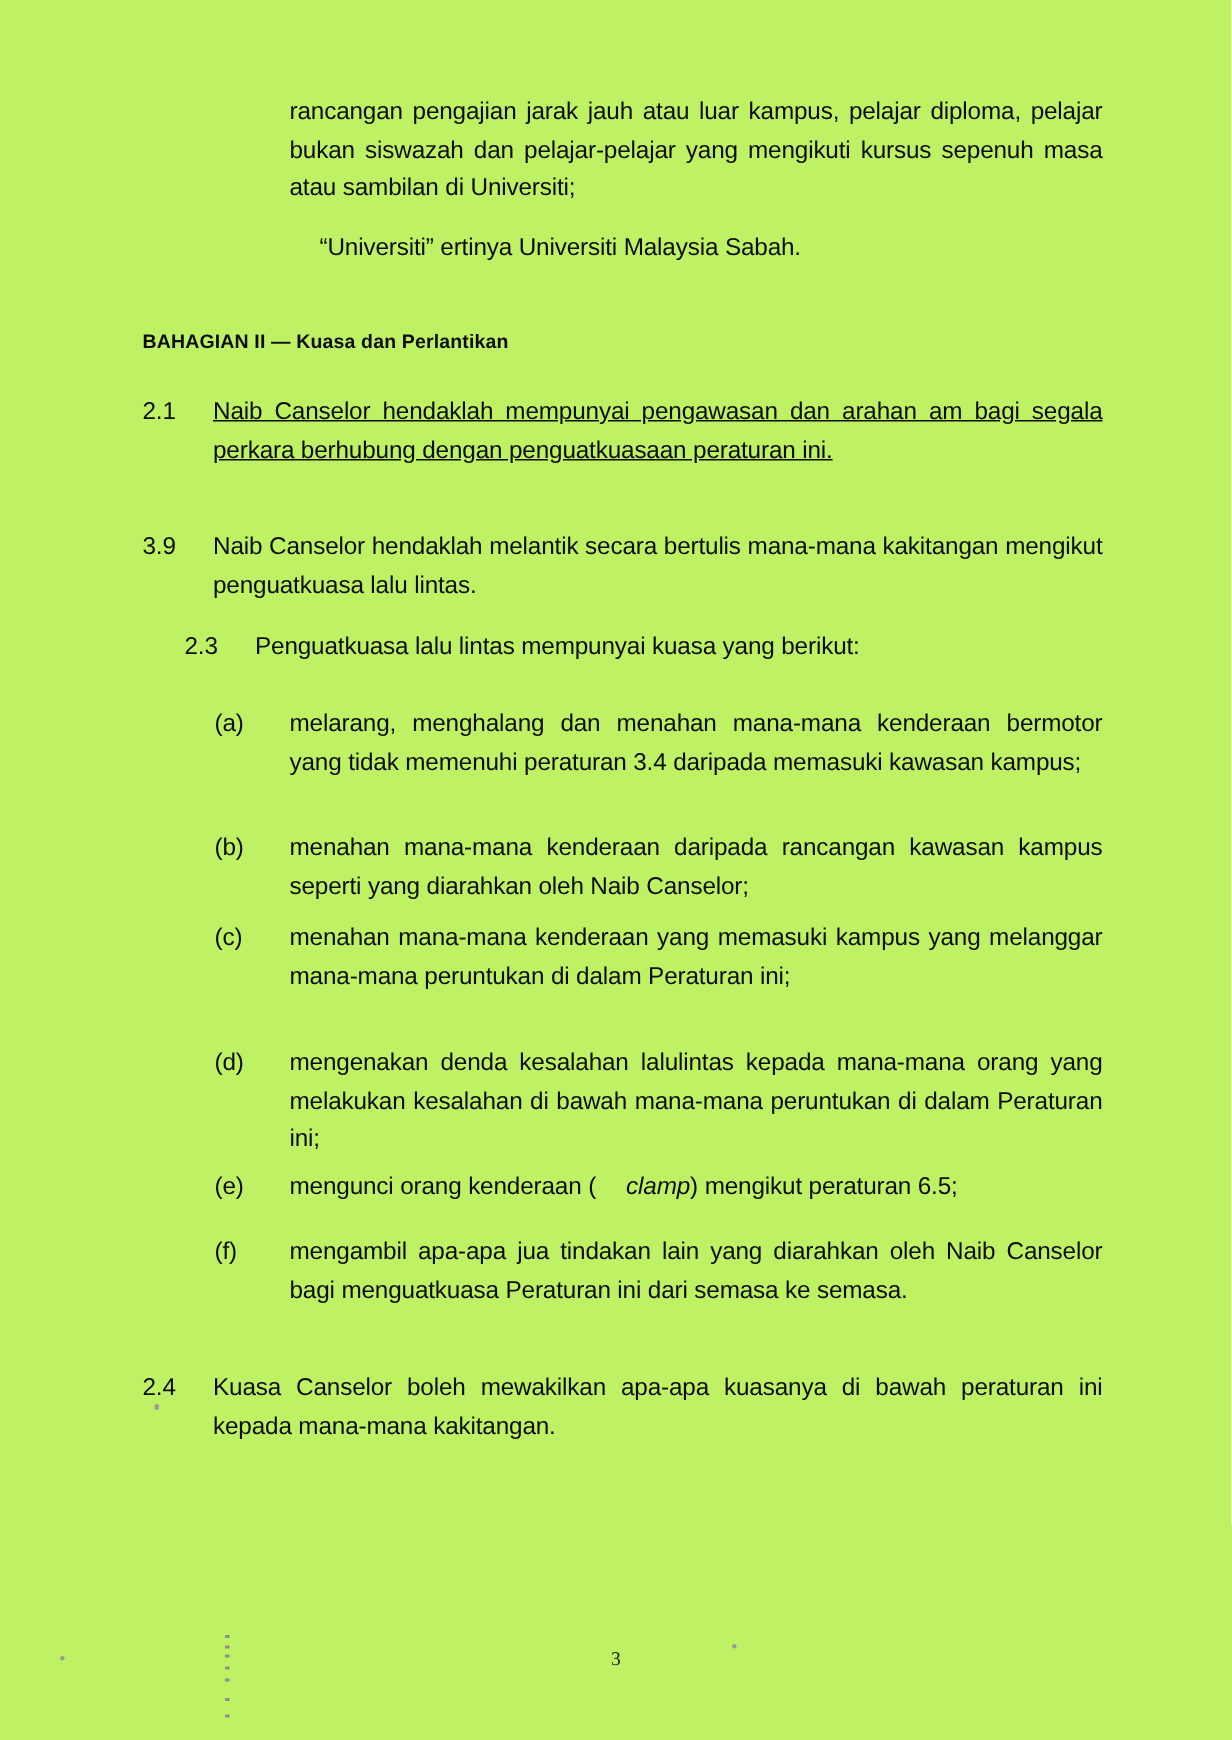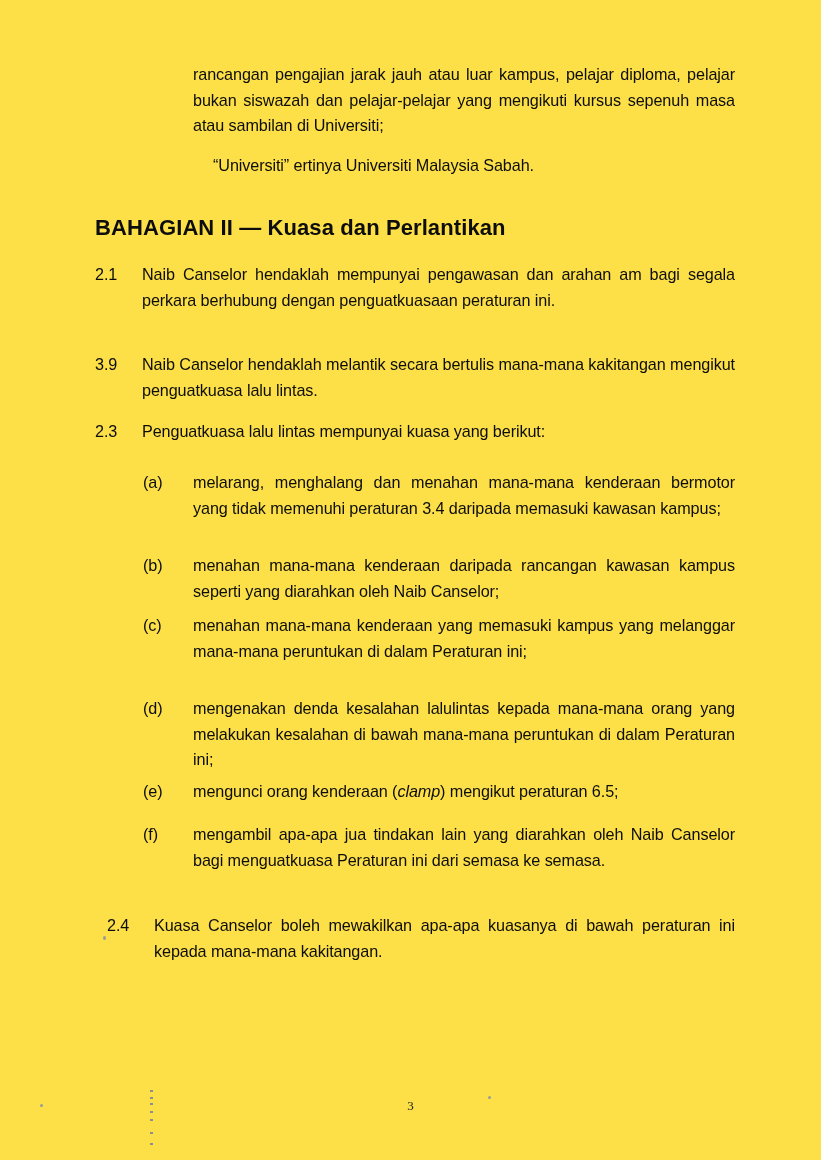--- a/index.html
+++ b/index.html
@@ -6,21 +6,21 @@
   html, body {
     margin: 0;
     padding: 0;
     background: #ffffff;
   }
 
   .page {
     position: relative;
     width: 821px;
     height: 1160px;
-    background: #fde047;
+    background: #bef264;
     overflow: hidden;
     font-family: "Liberation Sans", sans-serif;
     color: #0d0d0d;
     -webkit-font-smoothing: none;
   }
 
   
   .content {
     position: absolute;
     left: 0;
@@ -96,43 +96,44 @@
   .clause > .body,
   .subitem > .body {
     display: block;
   }
 
   .heading {
     position: relative;
     margin-left: 95px;
     margin-right: 86px;
     font-weight: bold;
-    font-size: 22px;
+    font-size: 13px;
     line-height: 25.6px;
     letter-spacing: 0.1px;
   }
 
   .italic {
     font-style: italic;
+    margin-left: 20px;
   }
 
   
   .at-p1      { position: absolute; top: 62px;  left: 0; right: 0; }
   .at-p2      { position: absolute; top: 153px; left: 0; right: 0; margin-left: 20px; }
   .at-head    { position: absolute; top: 215px; left: 0; right: 0; }
-  .at-c21     { position: absolute; top: 262px; left: 0; right: 0; }
+  .at-c21     { position: absolute; top: 262px; left: 0; right: 0; text-decoration: underline; }
   .at-c22     { position: absolute; top: 352px; left: 0; right: 0; }
-  .at-c23     { position: absolute; top: 419px; left: 0; right: 0; }
+  .at-c23     { position: absolute; top: 419px; left: 0; right: 0; padding-left: 28px; }
   .at-sa      { position: absolute; top: 470px; left: 0; right: 0; }
   .at-sb      { position: absolute; top: 553px; left: 0; right: 0; }
   .at-sc      { position: absolute; top: 613px; left: 0; right: 0; }
   .at-sd      { position: absolute; top: 696px; left: 0; right: 0; }
   .at-se      { position: absolute; top: 779px; left: 0; right: 0; }
   .at-sf      { position: absolute; top: 822px; left: 0; right: 0; }
-  .at-c24     { position: absolute; top: 913px; left: 12px; right: 0; }
+  .at-c24     { position: absolute; top: 913px; left: 0; right: 0; }
 
   
   .page-number {
     position: absolute;
     top: 1098px;
     left: 0;
     width: 821px;
     text-align: center;
     font-size: 13px;
     line-height: 16px;

